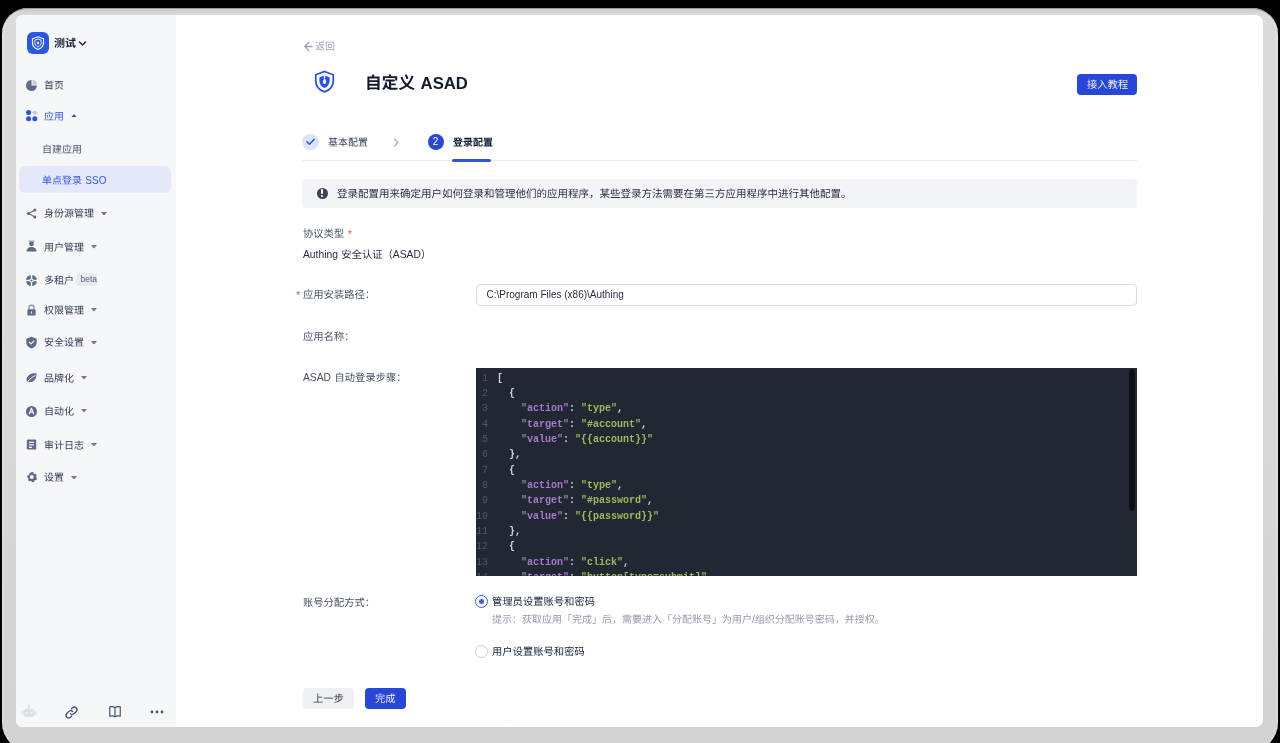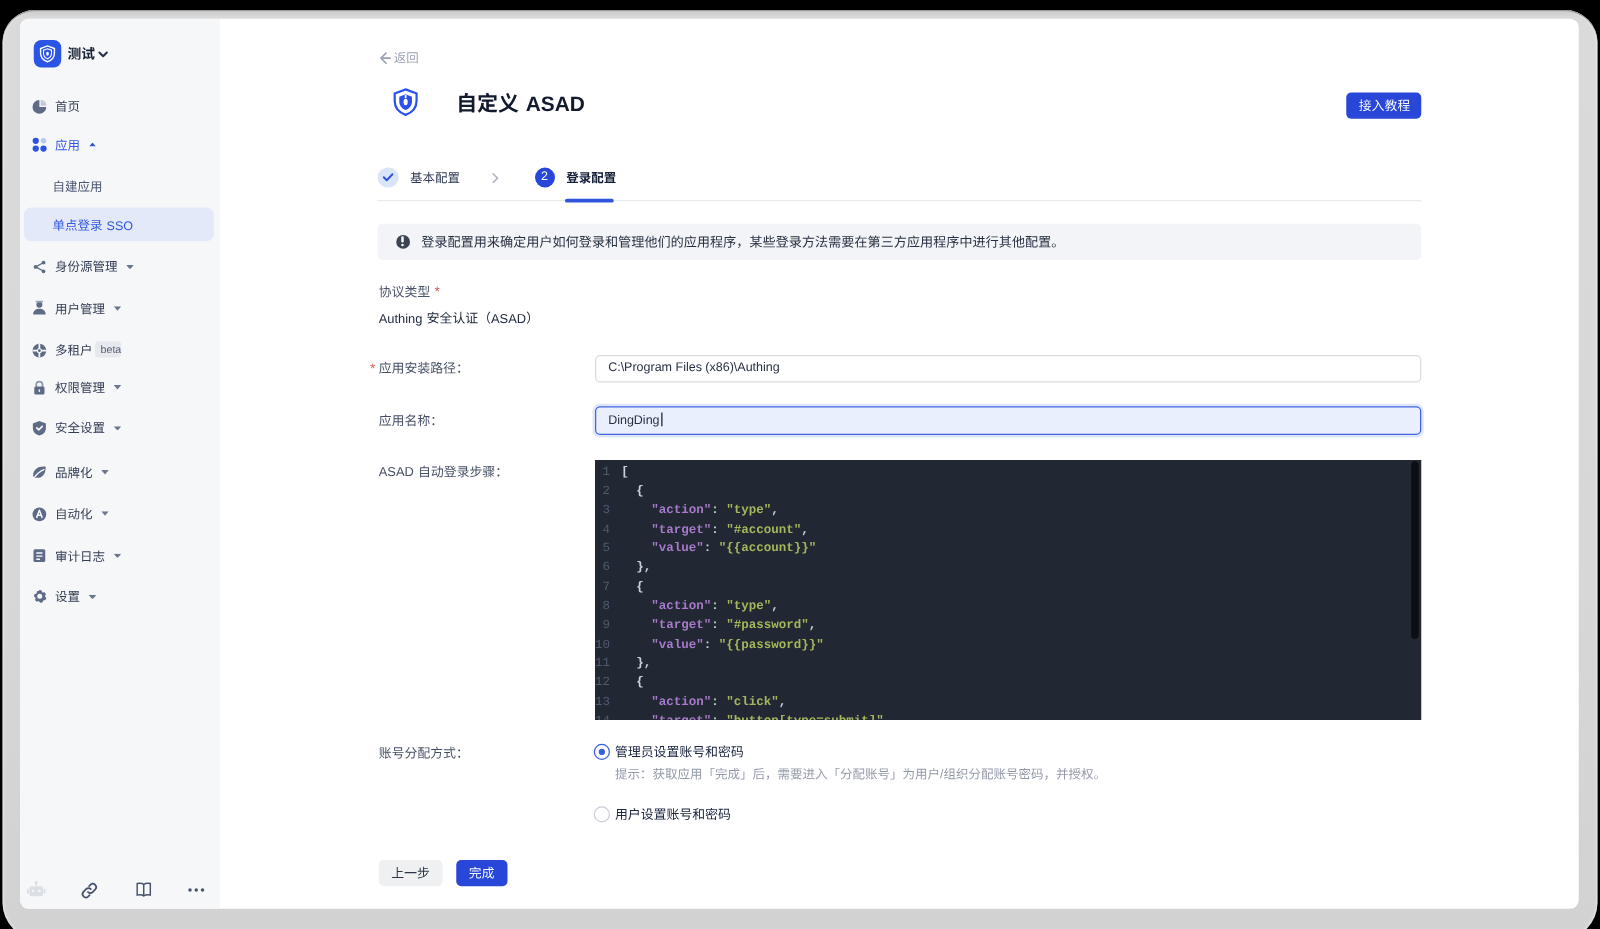--- a/index.html
+++ b/index.html
@@ -327,21 +327,20 @@
       <use href="#q86" transform="translate(61.8 12.1) scale(0.0103)"></use>
     </svg>
     <div class="abs" style="left:460px;top:269px;width:661px;height:22px;border-radius:4px;border:1px solid #d9dbdf;background:#fff;font-size:10px;color:#272f42;line-height:20px;padding-left:9.5px">C:\Program Files (x86)\Authing</div>
     <svg style="position:absolute;left:287px;top:312.8px;overflow:visible" width="54" height="16" fill="#454f64" font-family="Liberation Sans">
       <use href="#q4" transform="translate(0.0 12.1) scale(0.0103)"></use>
       <use href="#q5" transform="translate(10.3 12.1) scale(0.0103)"></use>
       <use href="#q87" transform="translate(20.6 12.1) scale(0.0103)"></use>
       <use href="#q88" transform="translate(30.9 12.1) scale(0.0103)"></use>
       <use href="#q86" transform="translate(41.2 12.1) scale(0.0103)"></use>
     </svg>
-    <div class="abs" style="left:460px;top:309.5px;width:661px;height:23px;border-radius:4px;border:1px solid #4064e3;background:#e9effc;box-shadow:0 0 0 2px rgba(64,100,227,0.16);font-size:10px;color:#272f42;line-height:21px;padding-left:9.5px">DingDing<span style="display:inline-block;width:1.2px;height:11px;background:#1a2030;vertical-align:-2px;margin-left:1px"></span></div>
     <svg style="position:absolute;left:287px;top:353.8px;overflow:visible" width="106" height="16" fill="#454f64" font-family="Liberation Sans">
       <text x="0.0" y="12.1" font-size="10.3px">ASAD</text>
       <use href="#q6" transform="translate(31.4 12.1) scale(0.0103)"></use>
       <use href="#q29" transform="translate(41.7 12.1) scale(0.0103)"></use>
       <use href="#q10" transform="translate(52.0 12.1) scale(0.0103)"></use>
       <use href="#q11" transform="translate(62.3 12.1) scale(0.0103)"></use>
       <use href="#q89" transform="translate(72.6 12.1) scale(0.0103)"></use>
       <use href="#q90" transform="translate(82.9 12.1) scale(0.0103)"></use>
       <use href="#q86" transform="translate(93.2 12.1) scale(0.0103)"></use>
     </svg>

